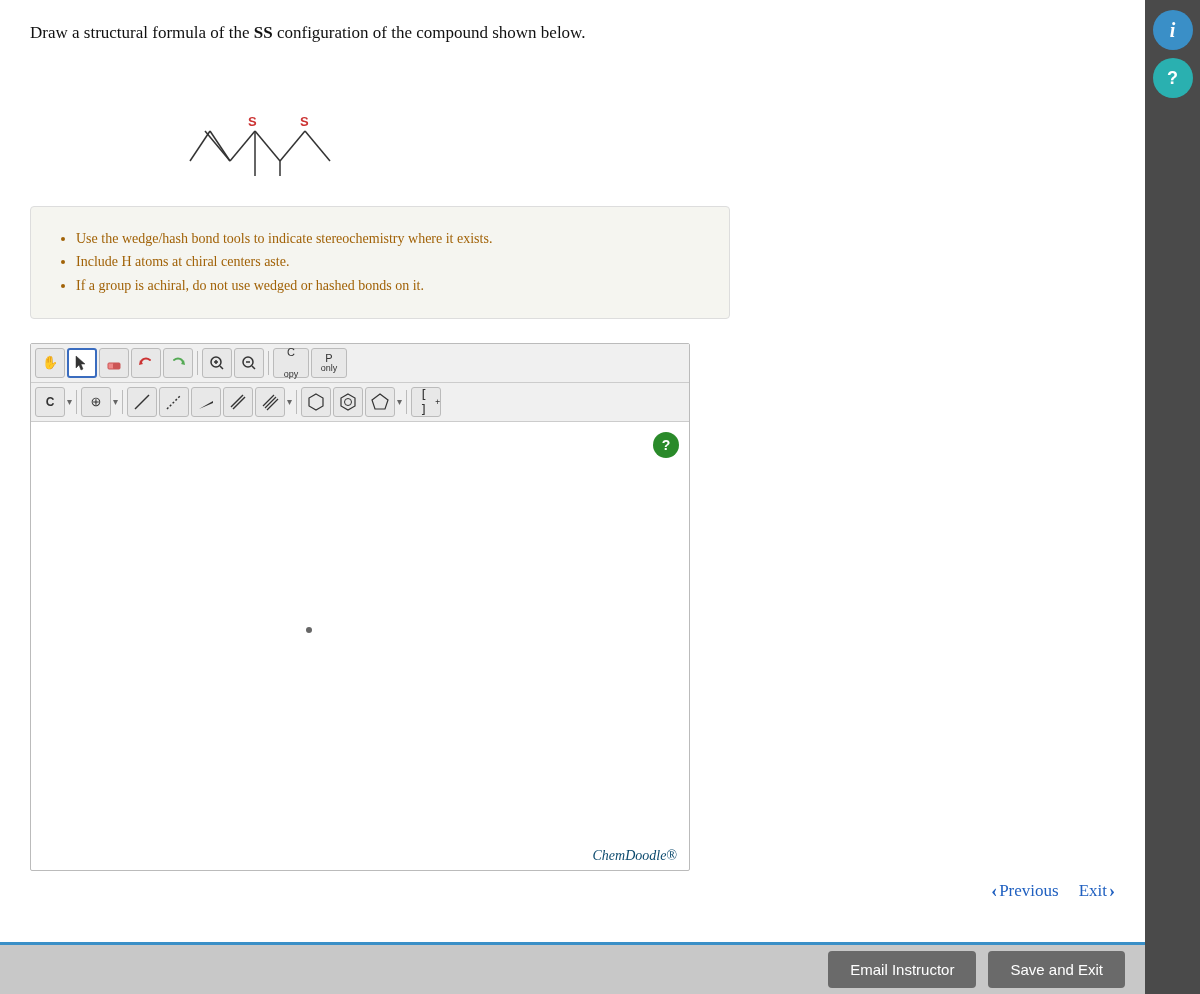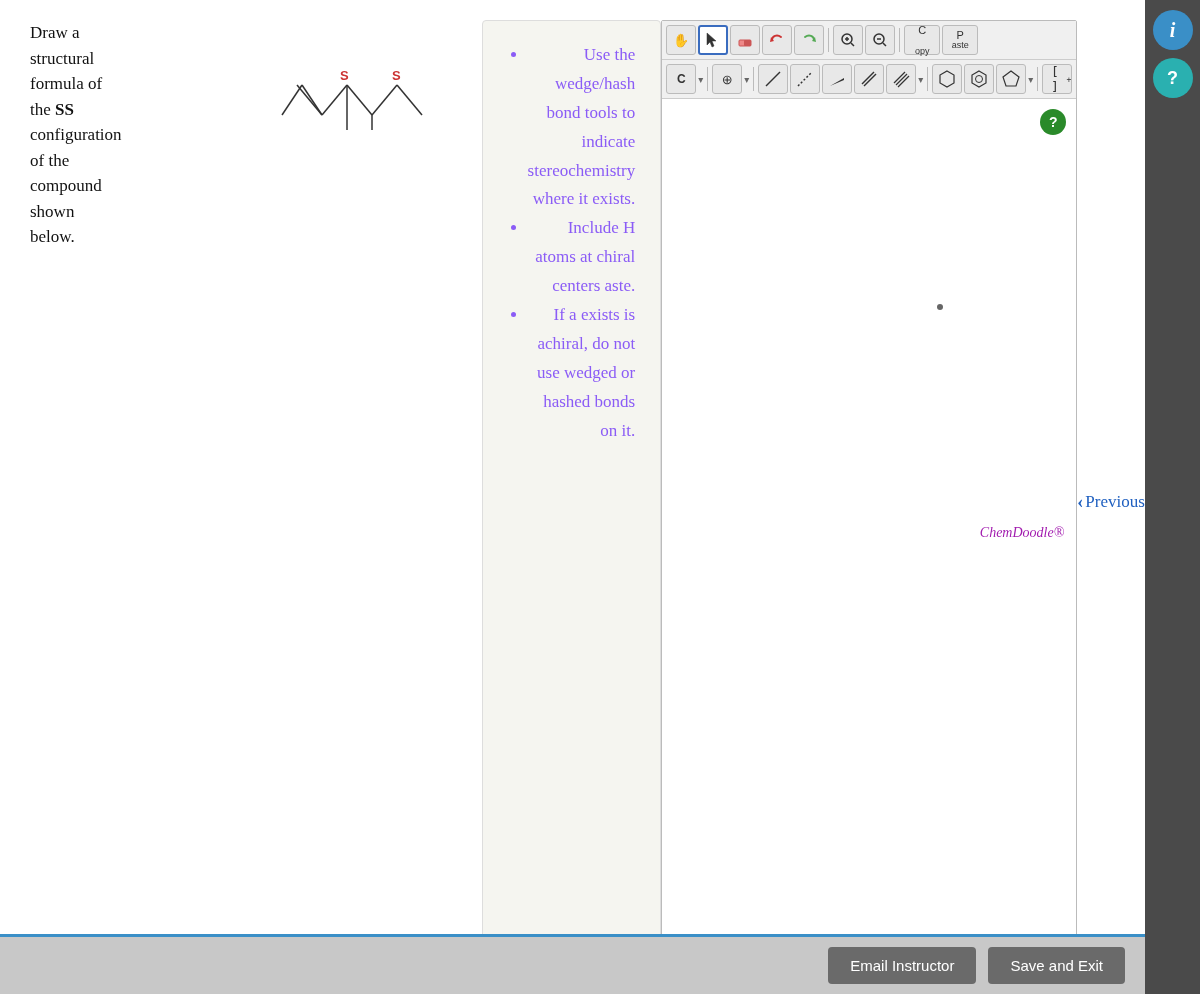--- a/index.html
+++ b/index.html
@@ -10,21 +10,21 @@
       height: 994px;
       overflow: hidden;
       display: flex;
       flex-direction: row;
     }
 
     .main-content {
       flex: 1;
       background: #ffffff;
       display: flex;
-      flex-direction: row;
+      flex-direction: column;
       padding: 20px 30px;
       overflow-y: auto;
       position: relative;
     }
 
     .right-sidebar {
       width: 55px;
       background: #4a4a4a;
       display: flex;
       flex-direction: column;
@@ -81,24 +81,23 @@
       margin-bottom: 24px;
       max-width: 700px;
     }
 
     .instructions-box ul {
       list-style: disc;
       padding-left: 20px;
     }
 
     .instructions-box li {
-      font-size: 17px;
+      font-size: 14px;
       line-height: 1.7;
-      color: #8b5cf6;
-      text-align: right;
+      color: #a16207;
     }
 
     .chemdoodle-wrapper {
       max-width: 660px;
       border: 1px solid #bbb;
       border-radius: 2px;
       background: #fff;
     }
 
     .chemdoodle-toolbar-top {
@@ -196,21 +195,21 @@
       border-radius: 50%;
       background: #666;
       top: 205px;
       left: 275px;
     }
 
     .chemdoodle-footer {
       padding: 6px 12px;
       text-align: right;
       font-size: 14px;
-      color: #a21caf;
+      color: #0c4a6e;
       font-style: italic;
       font-family: Georgia, serif;
     }
 
     .nav-row {
       display: flex;
       flex-direction: row;
       align-items: center;
       justify-content: flex-end;
       gap: 20px;
@@ -228,21 +227,21 @@
       align-items: center;
       gap: 2px;
       font-family: Georgia, serif;
     }
 
     .bottom-bar {
       position: fixed;
       bottom: 0;
       left: 0;
       right: 55px;
-      height: 60px;
+      height: 52px;
       background: #c8c8c8;
       border-top: 3px solid #3a8fc7;
       display: flex;
       align-items: center;
       justify-content: flex-end;
       padding: 0 20px;
       gap: 12px;
     }
 
     .action-btn {
@@ -294,21 +293,21 @@
 
       <text x="138" y="60" fill="#cc3333" font-size="13" font-family="Arial" font-weight="bold">S</text>
       <text x="190" y="60" fill="#cc3333" font-size="13" font-family="Arial" font-weight="bold">S</text>
     </svg>
   </div>
 
   <div class="instructions-box">
     <ul>
       <li>Use the wedge/hash bond tools to indicate stereochemistry where it exists.</li>
       <li>Include H atoms at chiral centers aste.</li>
-      <li>If a exists is achiral, do not use wedged or hashed bonds on it.</li>
+      <li>If a group is achiral, do not use wedged or hashed bonds on it.</li>
     </ul>
   </div>
 
   <div class="chemdoodle-wrapper">
 
     <div class="chemdoodle-toolbar-top">
       <button class="tool-btn">✋</button>
       <button class="tool-btn active">
         <svg width="16" height="18" viewBox="0 0 16 18">
           <path d="M2 2 L2 14 L5 11 L7 16 L9 15 L7 10 L11 10 Z" fill="#333" stroke="#333" stroke-width="0.5"></path>
@@ -348,21 +347,21 @@
           <line x1="11" y1="11" x2="14" y2="14" stroke="#333" stroke-width="1.5"></line>
         </svg>
       </button>
       <div class="tool-separator"></div>
       <button class="tool-btn-text">
         <span style="font-size:11px;">C</span>
         <span style="font-size:9px;margin-top:11px;">opy</span>
       </button>
       <button class="tool-btn-text">
         <span style="font-size:11px;">P</span>
-        <span style="font-size:9px;">aste</span>
+        <span style="font-size:9px;">only</span>
       </button>
     </div>
 
     <div class="chemdoodle-toolbar-bottom">
       <button class="tool-btn" style="font-size:12px; font-weight:bold;">C</button>
       <span class="dropdown-arrow" style="cursor:pointer;">▾</span>
       <div class="tool-separator"></div>
       <button class="tool-btn">⊕</button>
       <span class="dropdown-arrow" style="cursor:pointer;">▾</span>
       <div class="tool-separator"></div>

